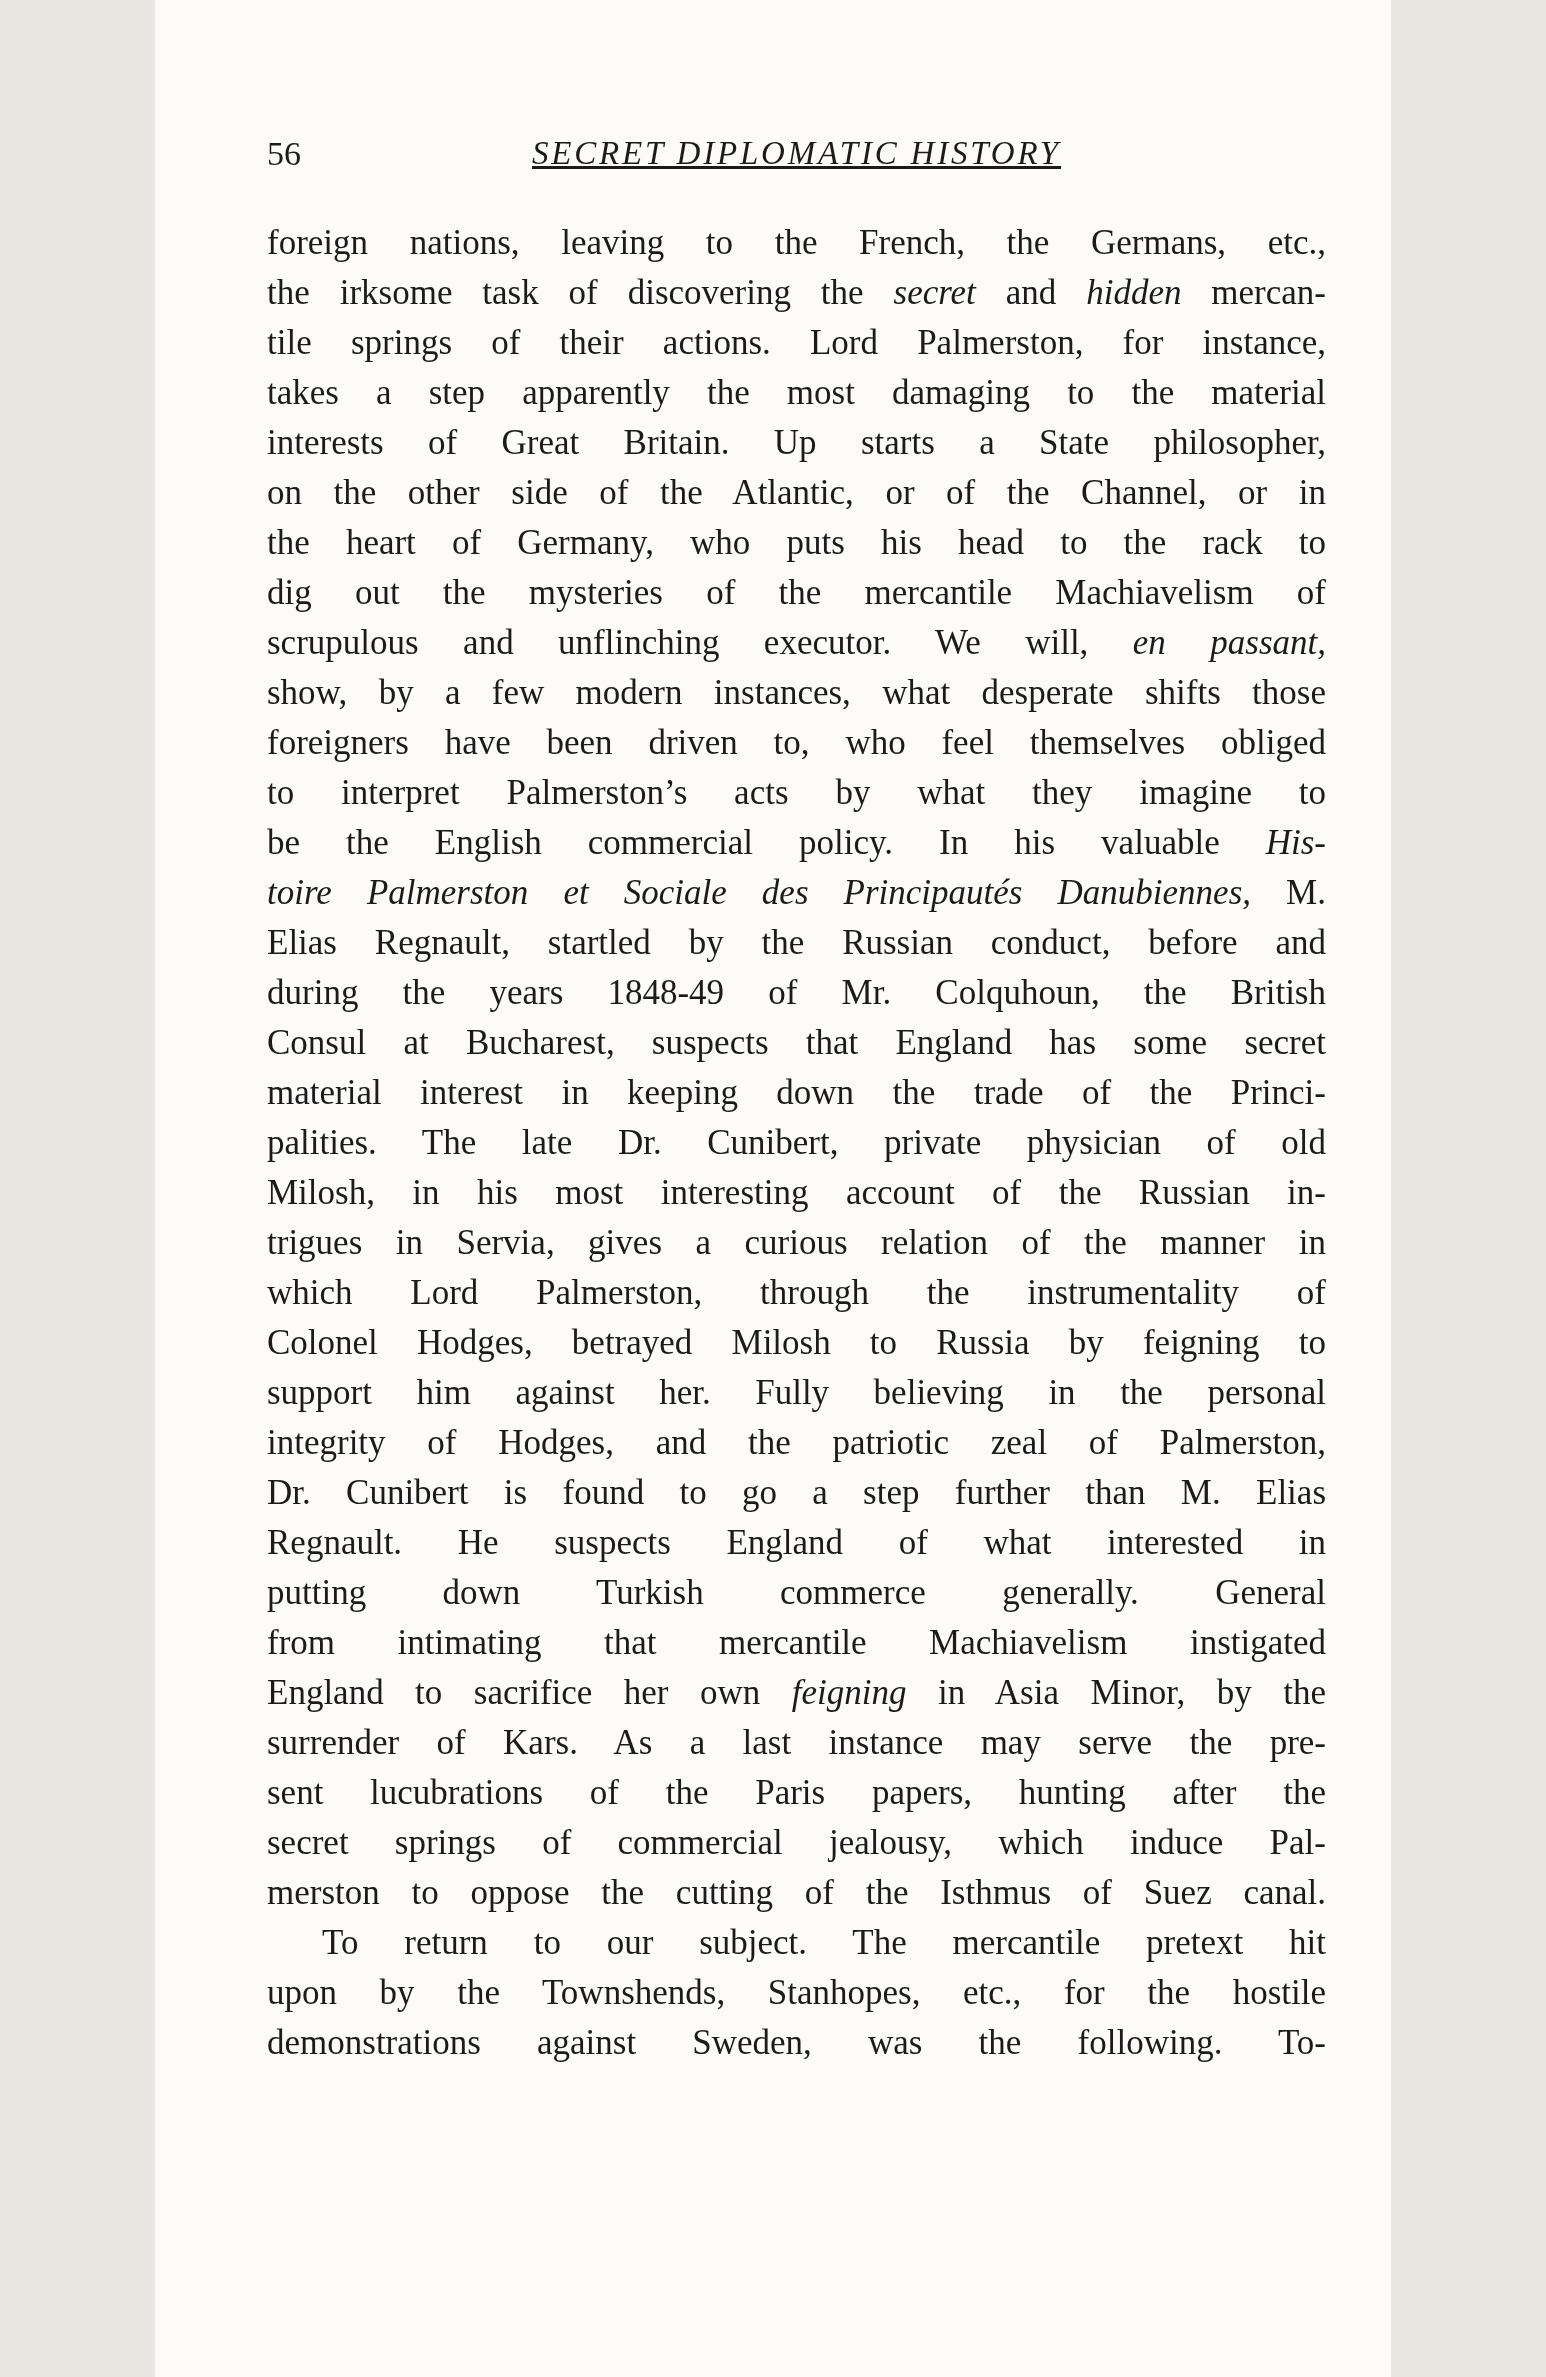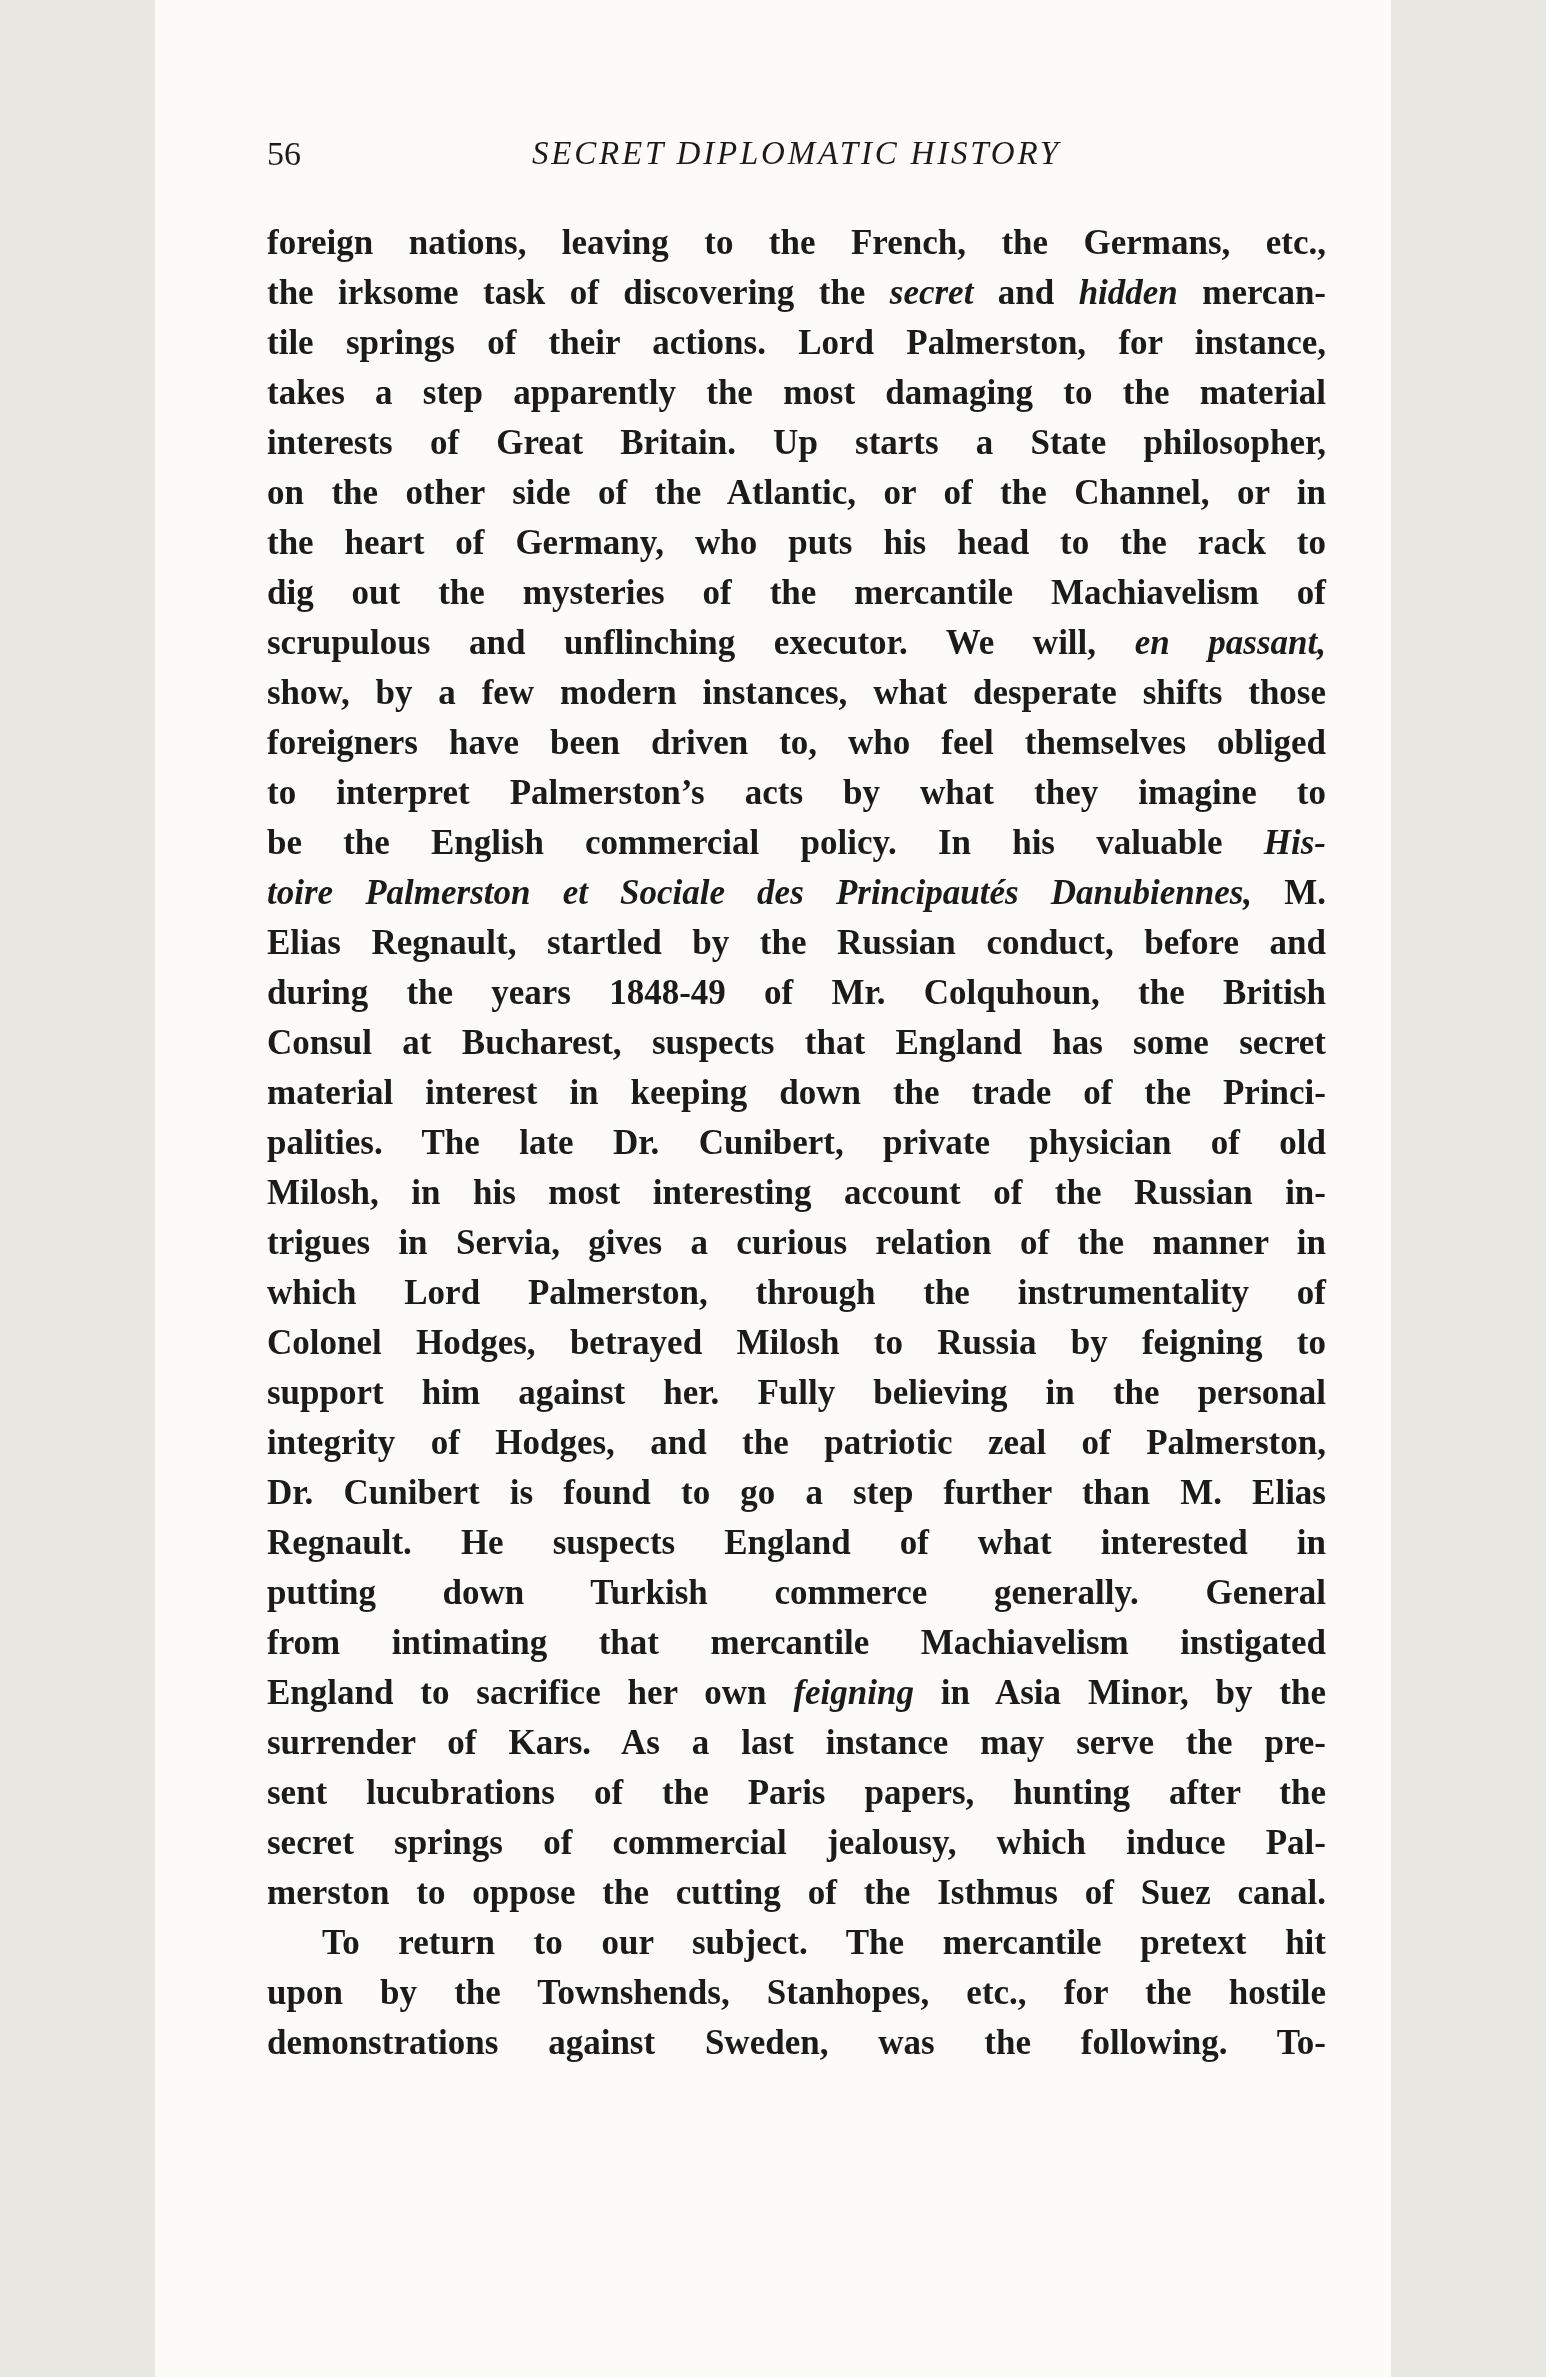--- a/index.html
+++ b/index.html
@@ -34,30 +34,30 @@
   .running-title {
     position: absolute;
     left: 0;
     right: 0;
     top: 0;
     text-align: center;
     font-style: italic;
     font-size: 33px;
     line-height: 43px;
     letter-spacing: 2.8px;
+    text-decoration: underline;
   }
   .body-text {
     font-size: 35px;
     line-height: 50px;
     word-spacing: 1.4px;
   }
   .line {
     text-align: justify;
     text-align-last: justify;
-    font-weight: bold;
     -moz-text-align-last: justify;
   }
   .para-indent .line:first-child {
     text-indent: 55px;
   }
   .italic {
     font-style: italic;
   }
 </style>
 </head>

